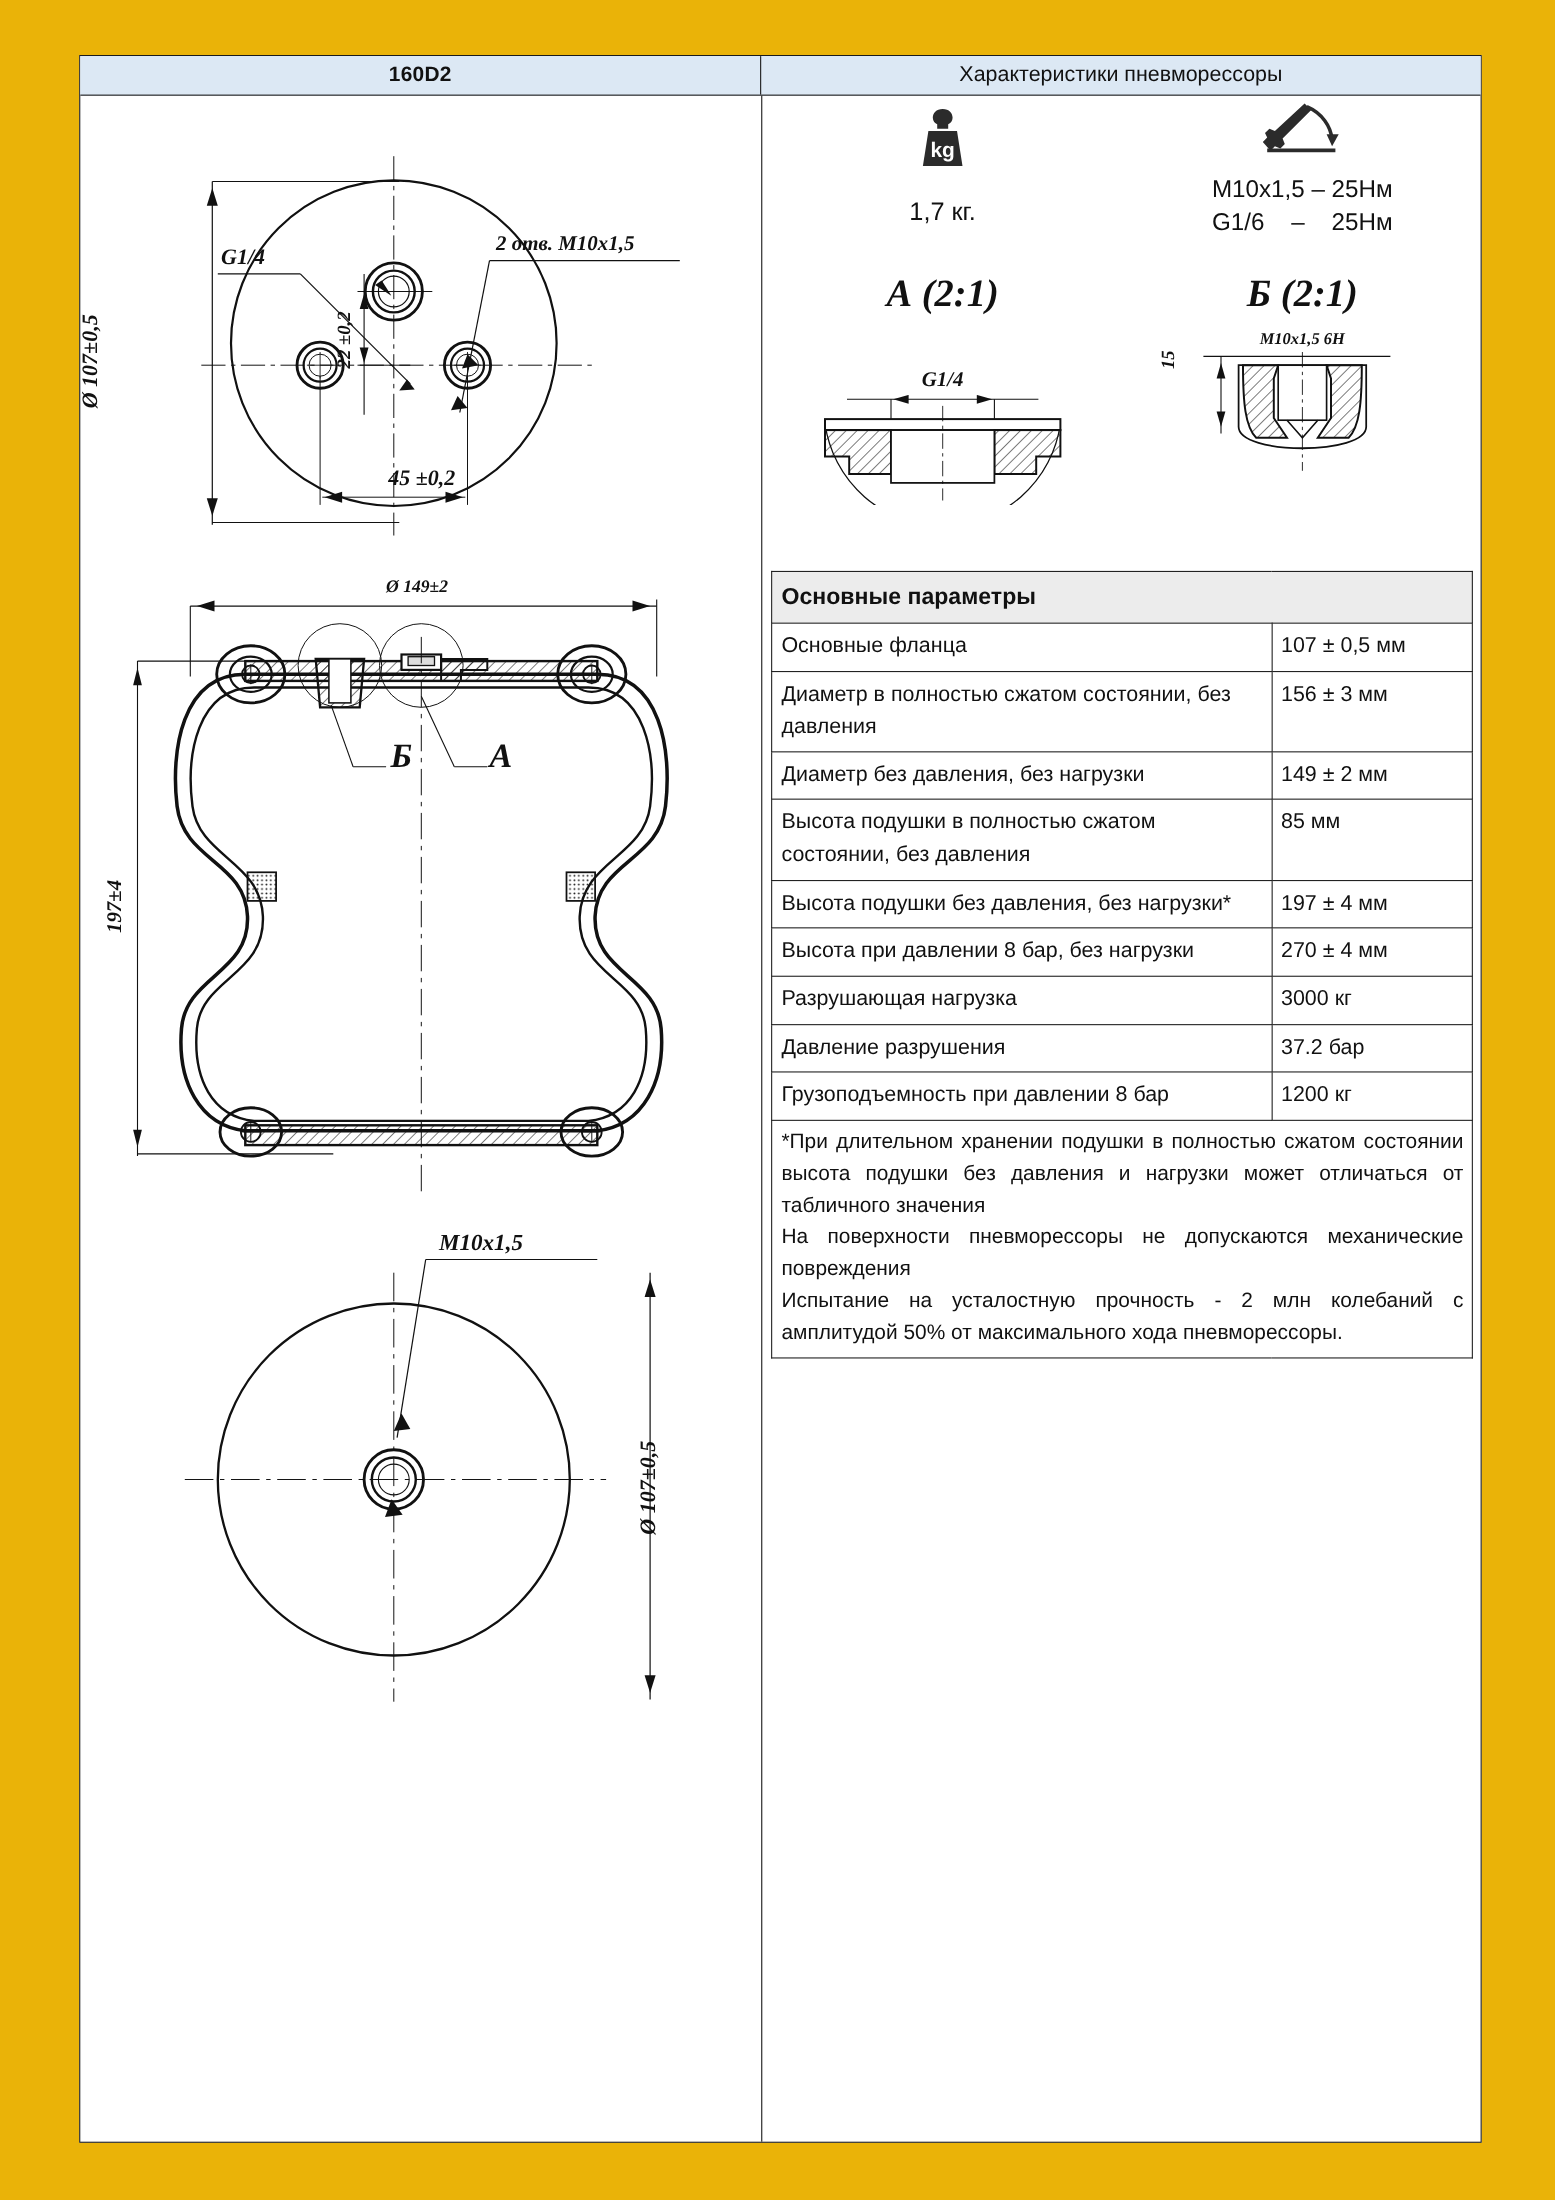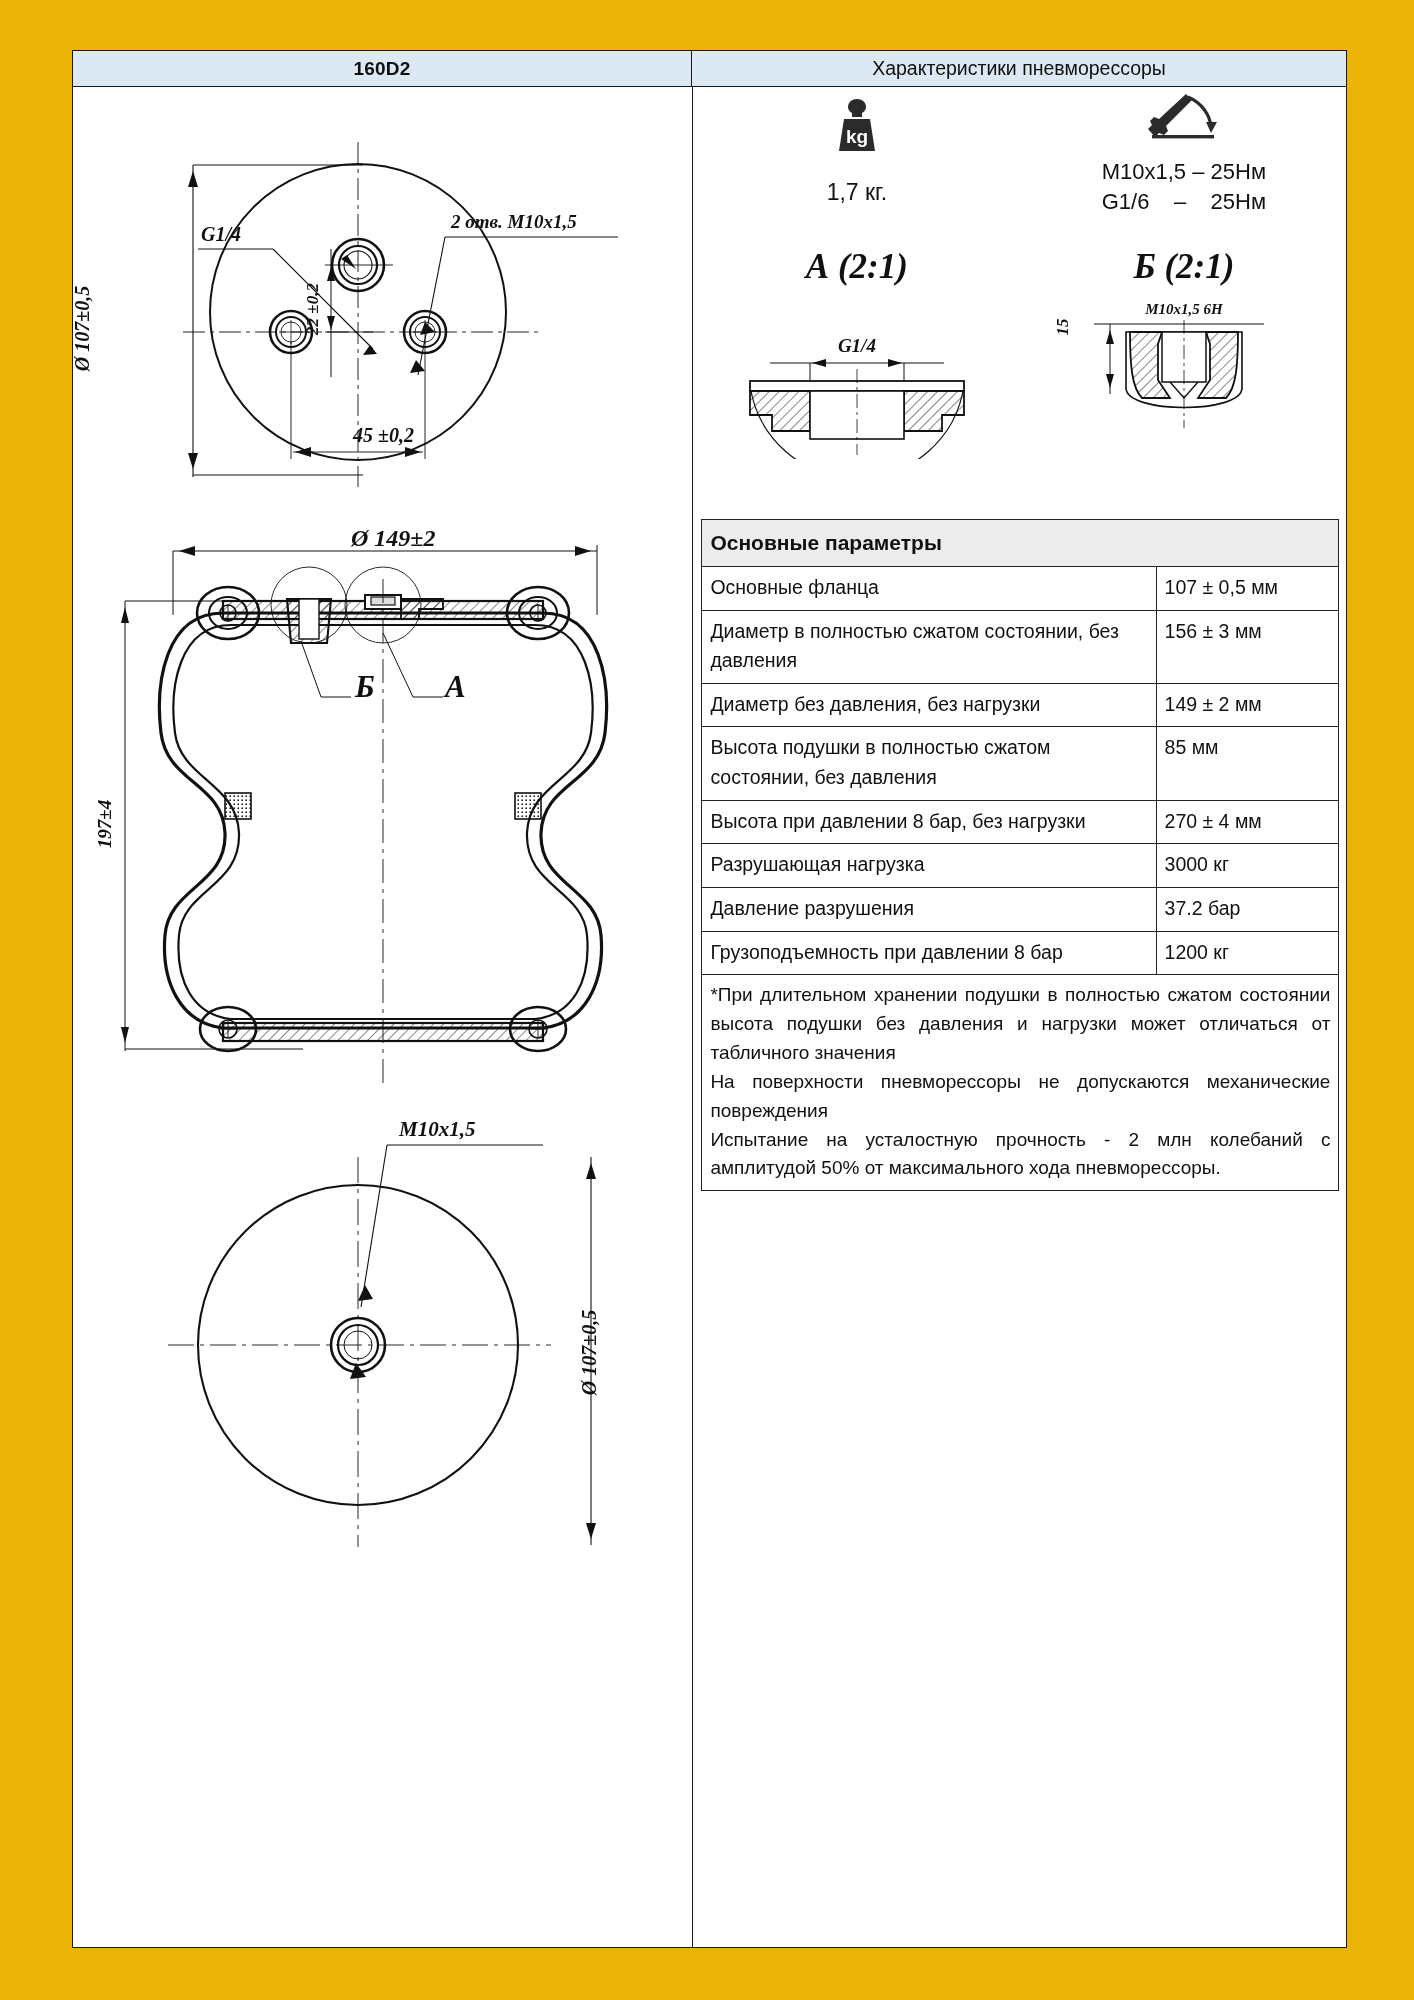--- a/index.html
+++ b/index.html
@@ -325,21 +325,21 @@
             <line x1="228" y1="158" x2="248" y2="214"></line>
             <line x1="248" y1="214" x2="278" y2="214"></line>
             <line x1="310" y1="150" x2="340" y2="214"></line>
             <line x1="340" y1="214" x2="370" y2="214"></line>
           </g>
 
           <rect x="152" y="310" width="26" height="26" fill="url(#rubber)" stroke="#111" stroke-width="1.6"></rect>
           <rect x="442" y="310" width="26" height="26" fill="url(#rubber)" stroke="#111" stroke-width="1.6"></rect>
         </svg>
 
-        <div class="dim-txt" style="left:278px;top:42px;font-size:24px;">Ø 149±2</div>
+        <div class="dim-txt" style="left:278px;top:42px;font-size:16px;">Ø 149±2</div>
         <div class="dim-txt" style="left:8px;top:330px;font-size:19px;transform:rotate(-90deg);transform-origin:center;">197±4</div>
         <div class="dim-txt" style="left:282px;top:186px;font-size:31px;">Б</div>
         <div class="dim-txt" style="left:372px;top:186px;font-size:31px;">А</div>
       </div>
 
       <div class="drawing" style="left:0;top:1000px;width:619px;height:500px;">
         <svg width="619" height="500" viewBox="0 0 619 500">
 
           <g class="ln" stroke-width="1.1">
             <line x1="314" y1="58" x2="470" y2="58"></line>
@@ -464,20 +464,24 @@
         </tr>
         <tr>
           <td class="k">Диаметр без давления, без нагрузки</td>
           <td class="v">149 ± 2 мм</td>
         </tr>
         <tr>
           <td class="k">Высота подушки в полностью сжатом состоянии, без давления</td>
           <td class="v">85 мм</td>
         </tr>
         <tr>
+          <td class="k">Высота подушки без давления, без нагрузки*</td>
+          <td class="v">197 ± 4 мм</td>
+        </tr>
+        <tr>
           <td class="k">Высота при давлении 8 бар, без нагрузки</td>
           <td class="v">270 ± 4 мм</td>
         </tr>
         <tr>
           <td class="k">Разрушающая нагрузка</td>
           <td class="v">3000 кг</td>
         </tr>
         <tr>
           <td class="k">Давление разрушения</td>
           <td class="v">37.2 бар</td>

